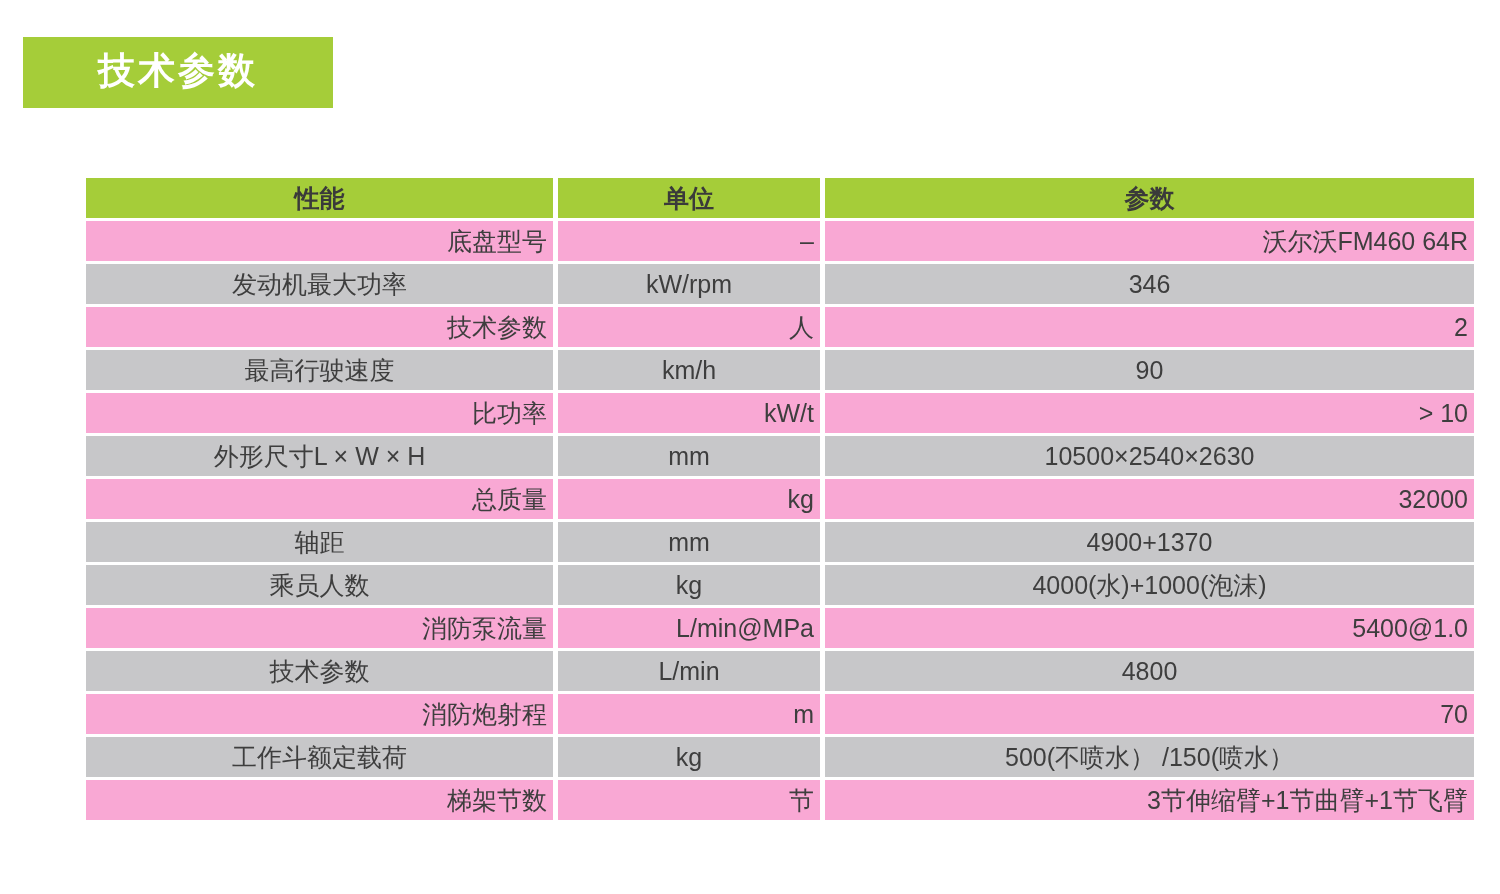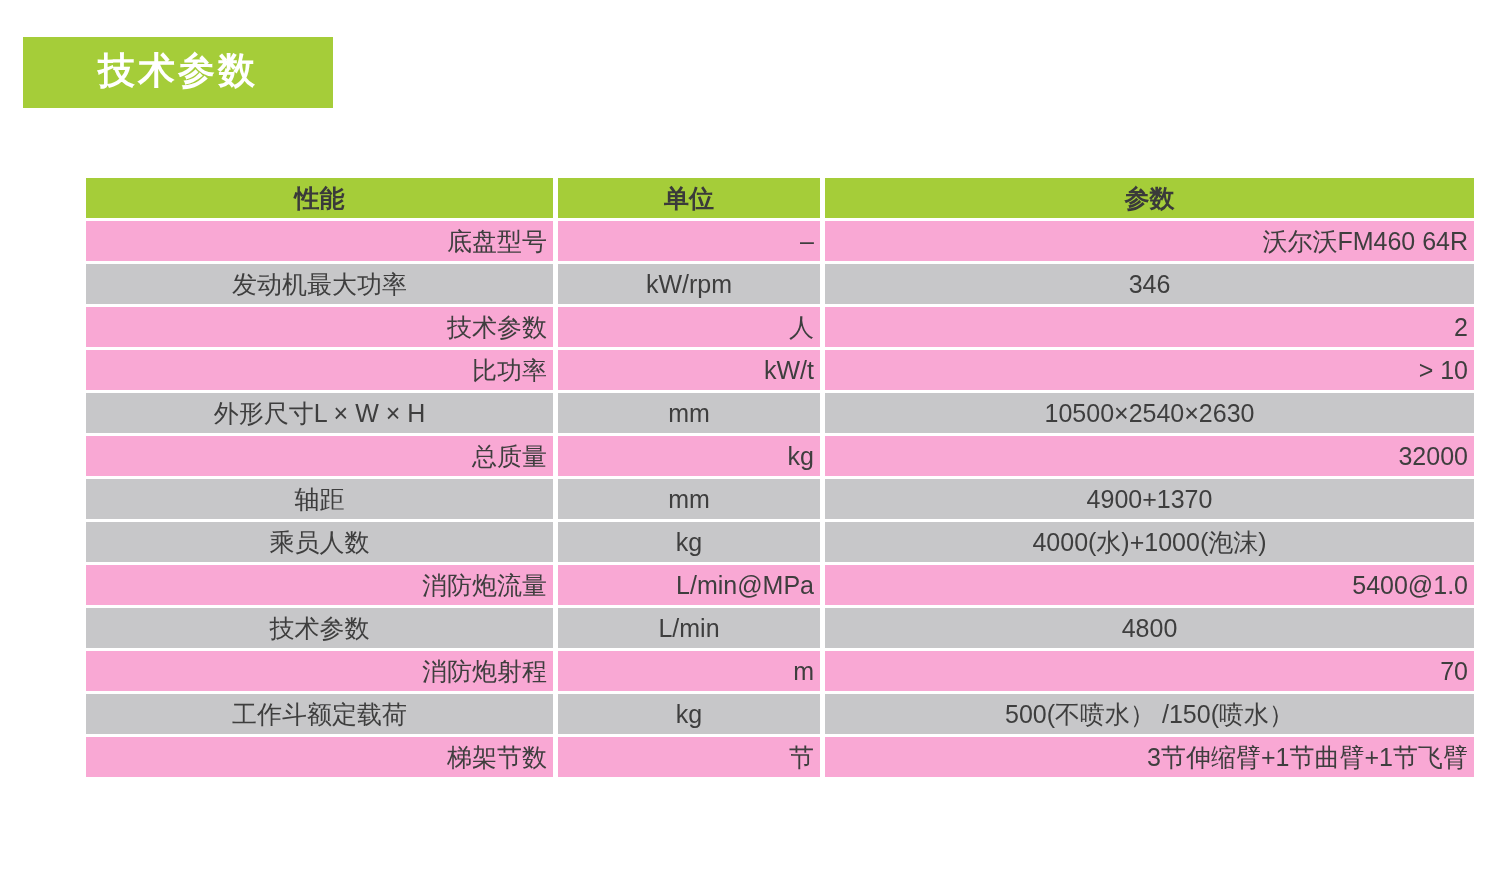--- a/index.html
+++ b/index.html
@@ -107,20 +107,25 @@
       <tr class="row-dark">
     <td class="col-a">发动机最大功率</td>
     <td class="col-b">kW/rpm</td>
     <td>346</td>
   </tr>
       <tr class="row-light">
     <td class="col-a">技术参数</td>
     <td class="col-b">人</td>
     <td>2</td>
   </tr>
+      <tr class="row-dark">
+    <td class="col-a">最高行驶速度</td>
+    <td class="col-b">km/h</td>
+    <td>90</td>
+  </tr>
       <tr class="row-light">
     <td class="col-a">比功率</td>
     <td class="col-b">kW/t</td>
     <td>&gt; 10</td>
   </tr>
       <tr class="row-dark">
     <td class="col-a">外形尺寸L × W × H</td>
     <td class="col-b">mm</td>
     <td>10500×2540×2630</td>
   </tr>
@@ -133,21 +138,21 @@
     <td class="col-a">轴距</td>
     <td class="col-b">mm</td>
     <td>4900+1370</td>
   </tr>
       <tr class="row-dark">
     <td class="col-a">乘员人数</td>
     <td class="col-b">kg</td>
     <td>4000(水)+1000(泡沫)</td>
   </tr>
       <tr class="row-light">
-    <td class="col-a">消防炮流量</td>
+    <td class="col-a">消防泵流量</td>
     <td class="col-b">L/min@MPa</td>
     <td>5400@1.0</td>
   </tr>
       <tr class="row-dark">
     <td class="col-a">技术参数</td>
     <td class="col-b">L/min</td>
     <td>4800</td>
   </tr>
       <tr class="row-light">
     <td class="col-a">消防炮射程</td>

